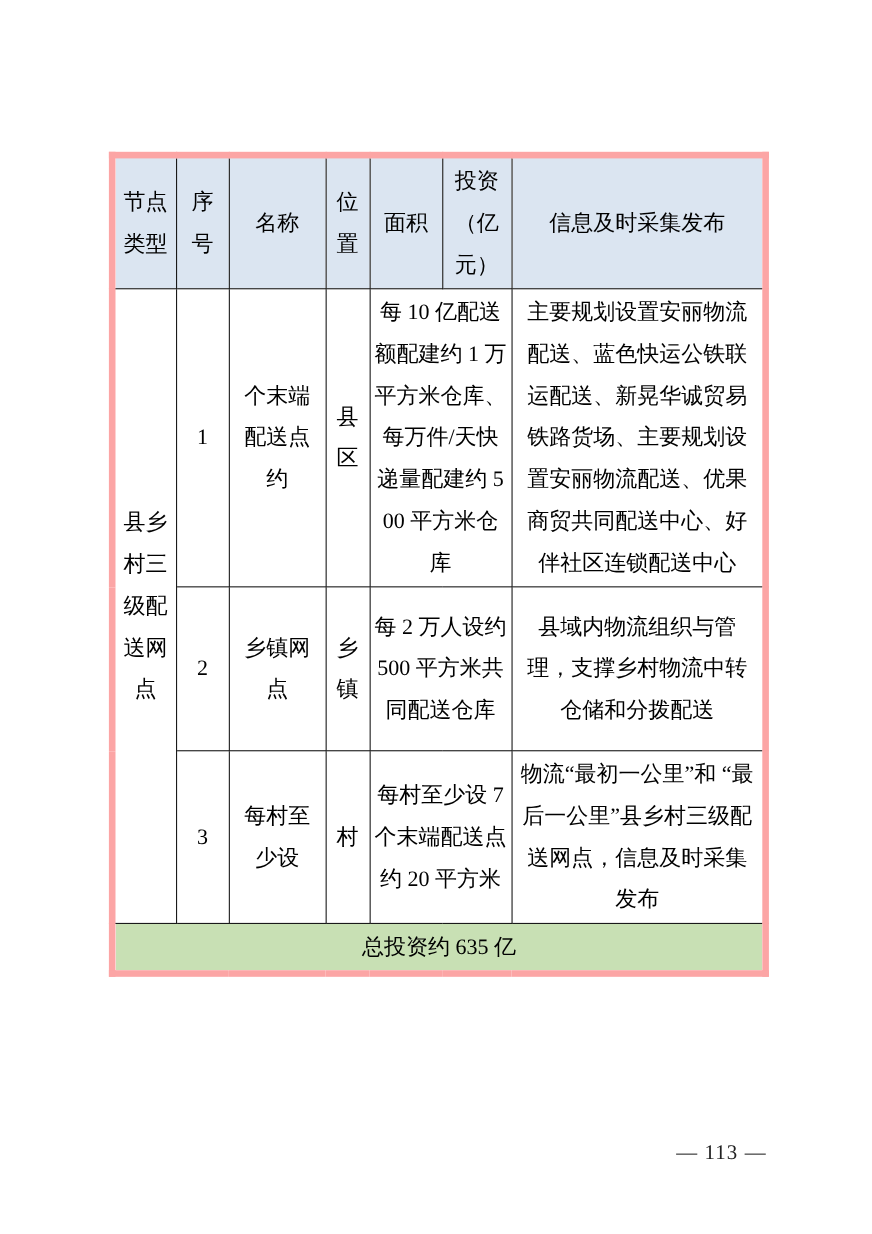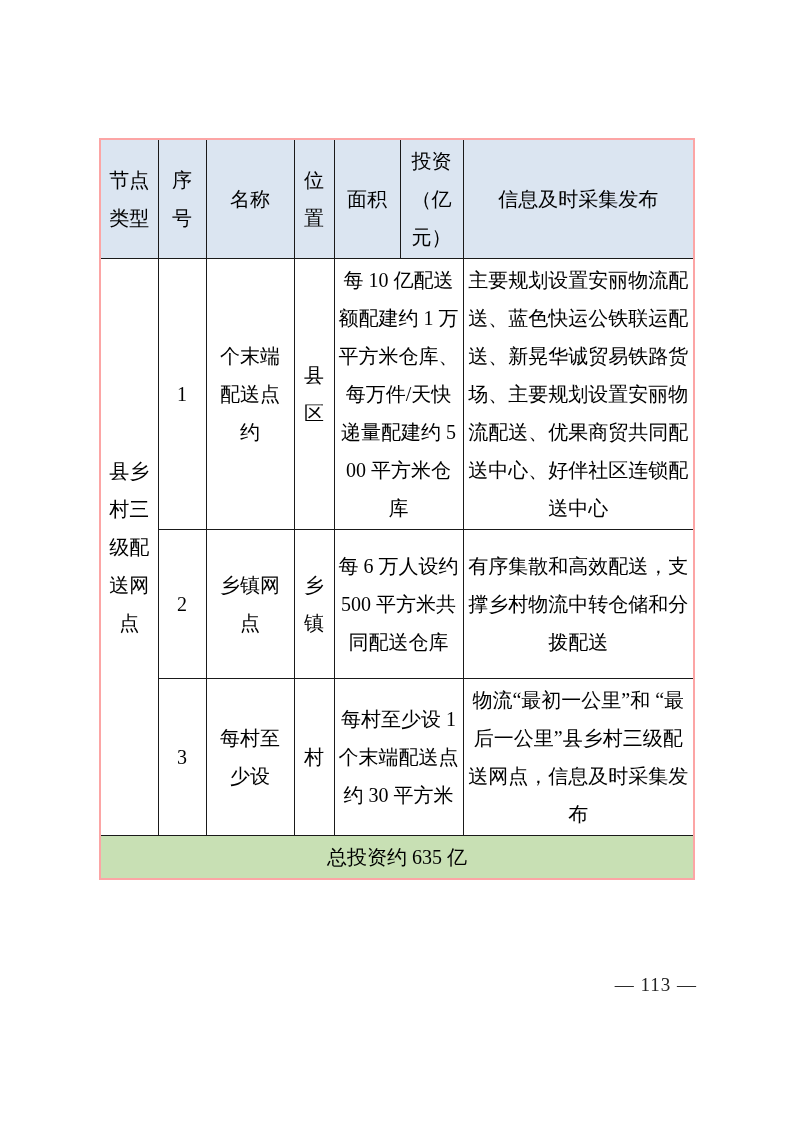--- a/index.html
+++ b/index.html
@@ -16,21 +16,21 @@
     color: #000000;
     overflow: hidden;
   }
   table.net-table {
     position: absolute;
     left: 99px;
     top: 138px;
     width: 594px;
     border-collapse: collapse;
     table-layout: fixed;
-    border: 2px solid #fca5a5;
+    border: 6px solid #fca5a5;
   }
   table.net-table th,
   table.net-table td {
     border: 1px solid #1a1a1a;
     font-size: 20px;
     line-height: 38px;
     font-weight: normal;
     vertical-align: middle;
     text-align: center;
     padding: 2px 4px;
@@ -51,21 +51,21 @@
     padding-right: 6px;
   }
   td.cell-footer {
     background: #c8e0b4;
     font-weight: bold;
     text-align: center;
     margin-top: 16px;
   }
   .page-number {
     position: absolute;
-    top: 974px;
+    top: 1038px;
     right: 96px;
     font-size: 19px;
     color: #222222;
     letter-spacing: 1px;
   }
 </style>
 </head>
 <body>
 
 <div class="page">
@@ -98,29 +98,29 @@
       <td>个末端配送点约</td>
       <td>县区</td>
       <td colspan="2" class="cell-area">每 10 亿配送额配建约 1 万平方米仓库、每万件/天快递量配建约 500 平方米仓库</td>
       <td class="cell-function">主要规划设置安丽物流配送、蓝色快运公铁联运配送、新晃华诚贸易铁路货场、主要规划设置安丽物流配送、优果商贸共同配送中心、好伴社区连锁配送中心</td>
     </tr>
 
     <tr class="row-2">
       <td>2</td>
       <td>乡镇网点</td>
       <td>乡镇</td>
-      <td colspan="2" class="cell-area">每 6 万人设约 500 平方米共同配送仓库</td>
-      <td class="cell-function">有序集散和高效配送，支撑乡村物流中转仓储和分拨配送</td>
+      <td colspan="2" class="cell-area">每 2 万人设约 500 平方米共同配送仓库</td>
+      <td class="cell-function">县域内物流组织与管理，支撑乡村物流中转仓储和分拨配送</td>
     </tr>
 
     <tr class="row-3">
       <td>3</td>
       <td>每村至少设</td>
       <td>村</td>
-      <td colspan="2" class="cell-area">每村至少设 1 个末端配送点约 30 平方米</td>
+      <td colspan="2" class="cell-area">每村至少设 7 个末端配送点约 20 平方米</td>
       <td class="cell-function">物流“最初一公里”和 “最后一公里”县乡村三级配送网点，信息及时采集发布</td>
     </tr>
 
     <tr class="footer-row">
       <td colspan="7" class="cell-footer">总投资约 635 亿</td>
     </tr>
   </tbody>
     </table>
 
   <div class="page-number">— 113 —</div>

